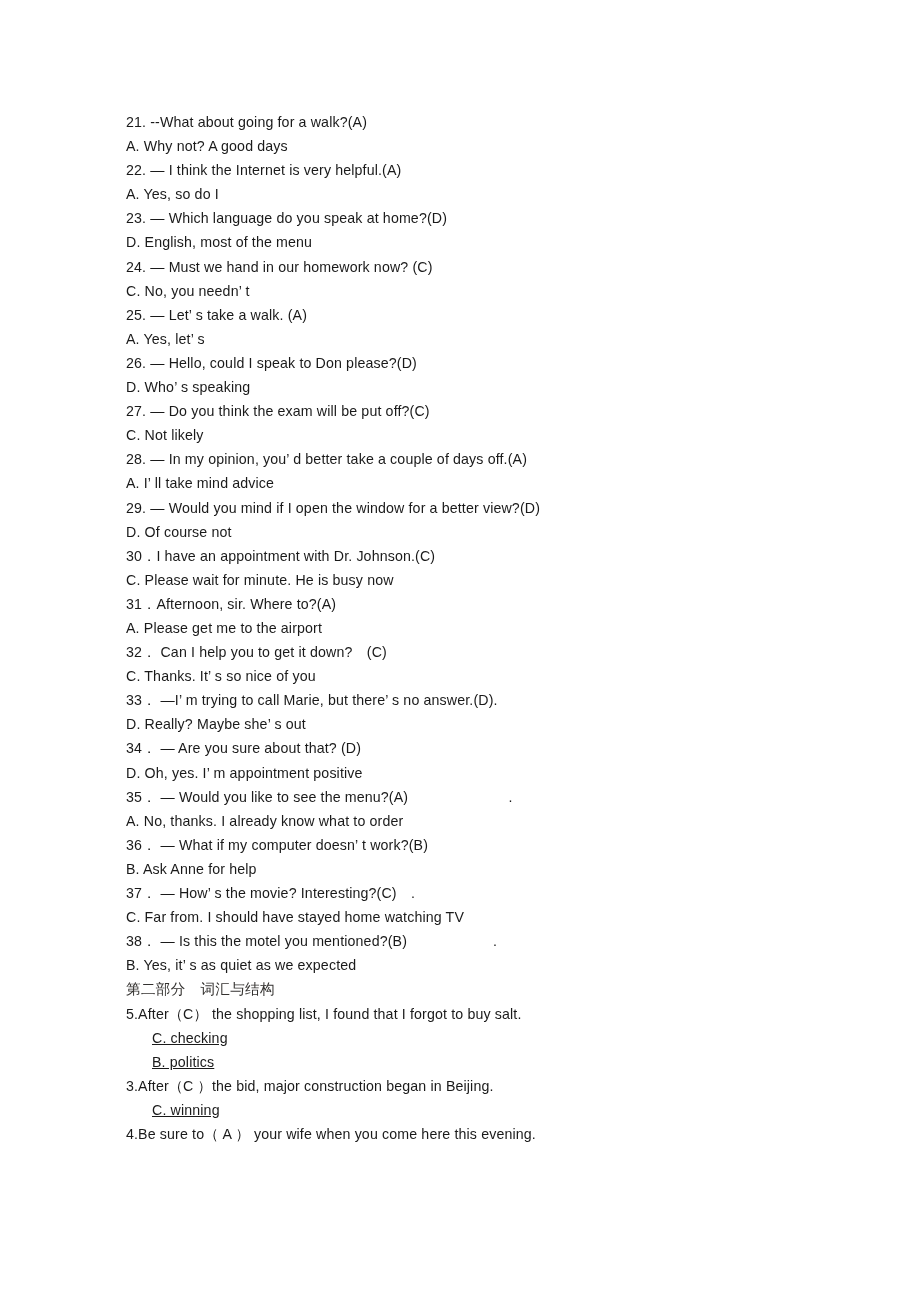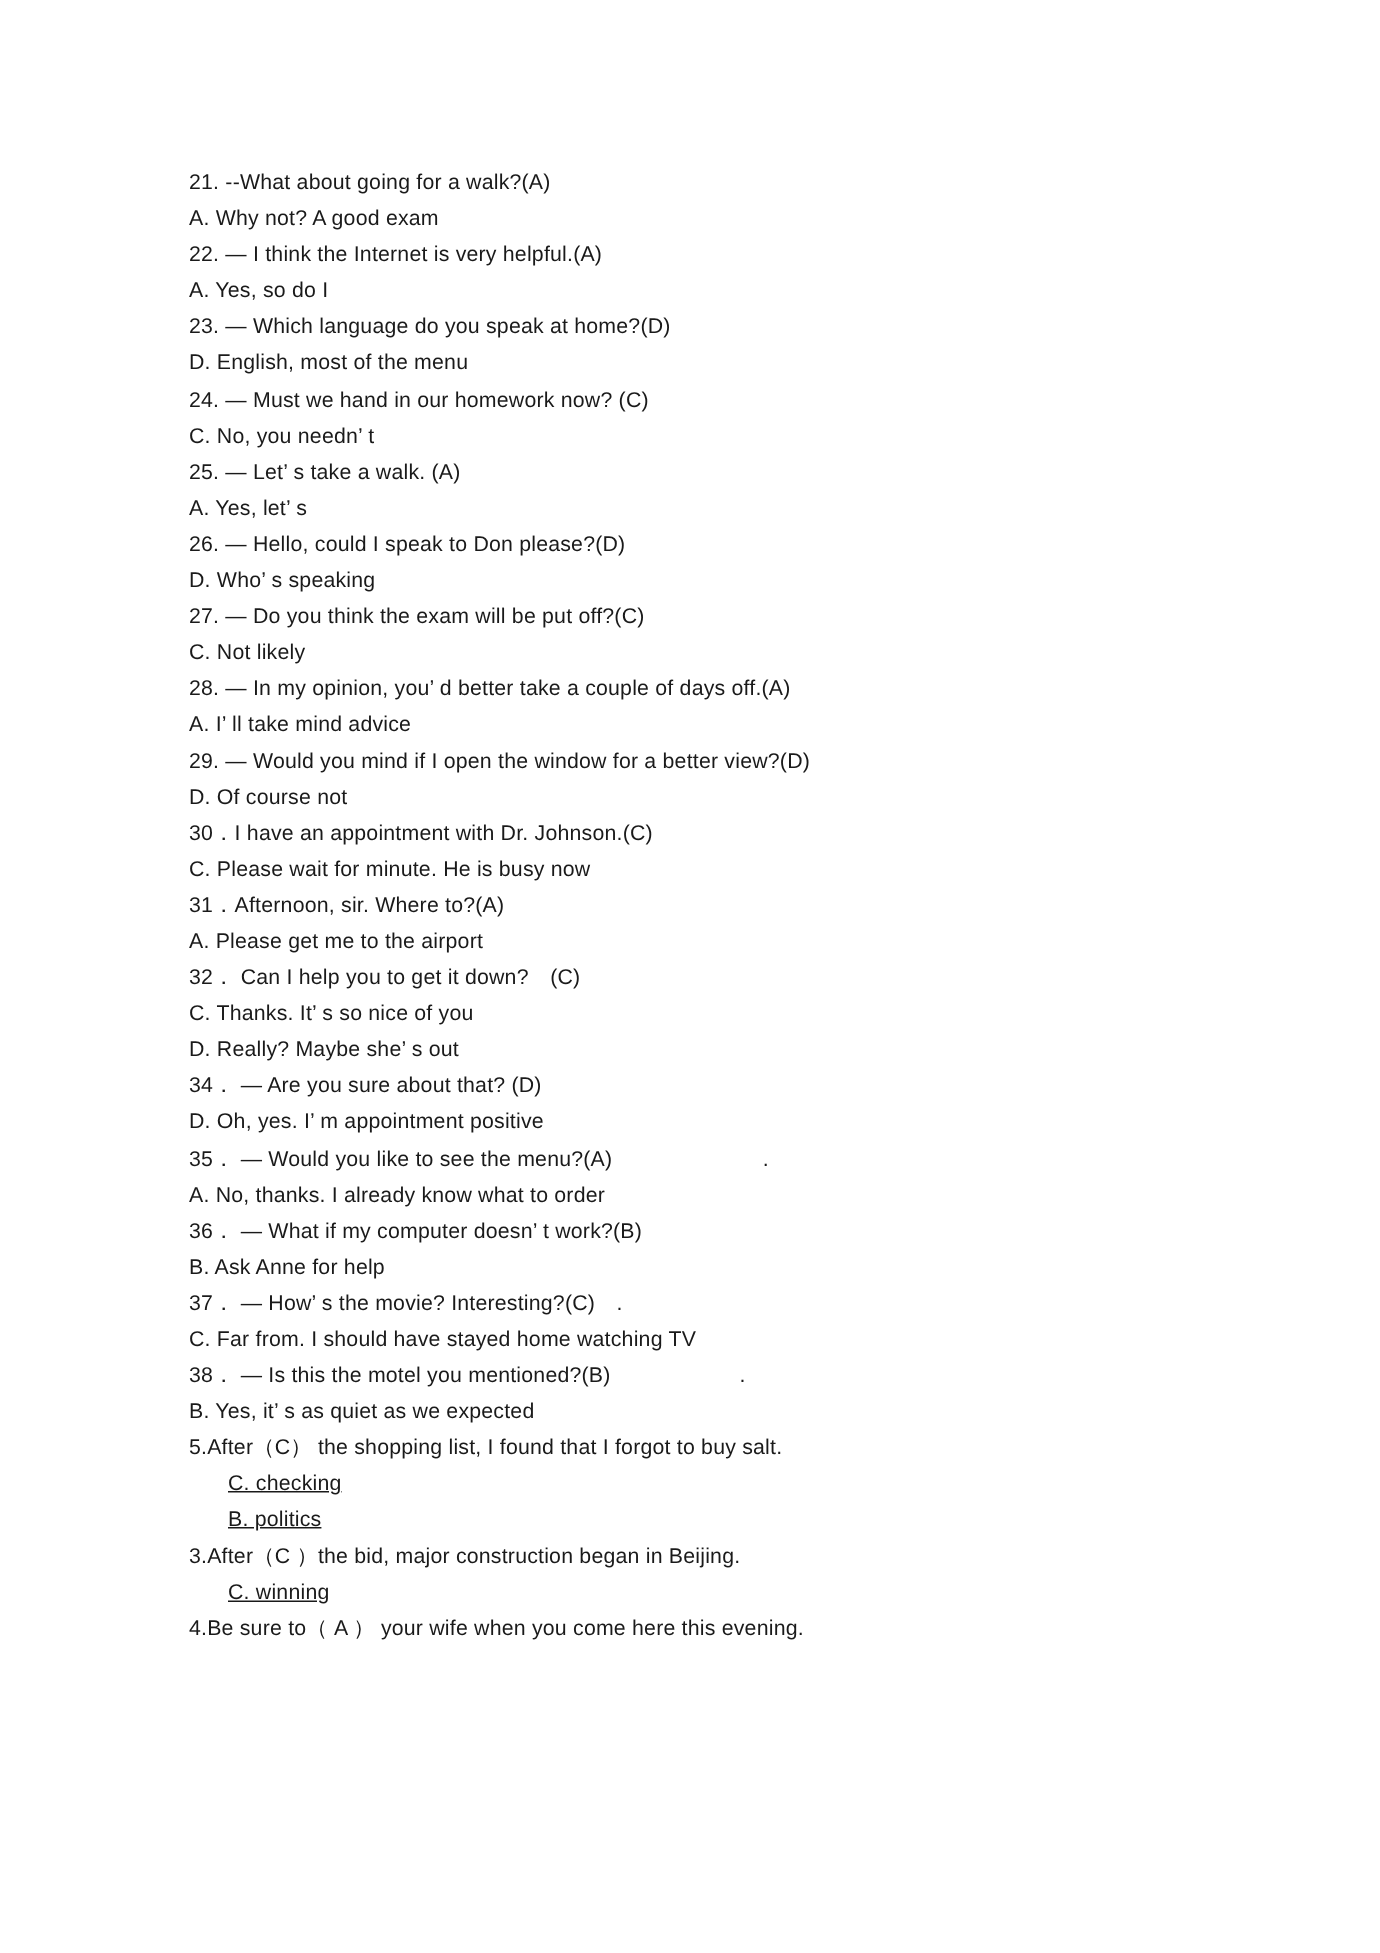--- a/index.html
+++ b/index.html
@@ -53,21 +53,21 @@
     display: inline-block;
   }
 </style>
 </head>
 <body>
 
 <div class="page">
   <div class="content" id="lines-host">
 
   <div class="line"><span>21. --What about going for a walk?(A)</span></div>
-      <div class="line"><span>A. Why not? A good exam</span></div>
+      <div class="line"><span>A. Why not? A good days</span></div>
       <div class="line"><span>22. — I think the Internet is very helpful.(A)</span></div>
       <div class="line"><span>A. Yes, so do I</span></div>
       <div class="line"><span>23. — Which language do you speak at home?(D)</span></div>
       <div class="line"><span>D. English, most of the menu</span></div>
       <div class="line"><span>24. — Must we hand in our homework now? (C)</span></div>
       <div class="line"><span>C. No, you needn’ t</span></div>
       <div class="line"><span>25. — Let’ s take a walk. (A)</span></div>
       <div class="line"><span>A. Yes, let’ s</span></div>
       <div class="line"><span>26. — Hello, could I speak to Don please?(D)</span></div>
       <div class="line"><span>D. Who’ s speaking</span></div>
@@ -76,31 +76,33 @@
       <div class="line"><span>28. — In my opinion, you’ d better take a couple of days off.(A)</span></div>
       <div class="line"><span>A. I’ ll take mind advice</span></div>
       <div class="line"><span>29. — Would you mind if I open the window for a better view?(D)</span></div>
       <div class="line"><span>D. Of course not</span></div>
       <div class="line"><span>30．I have an appointment with Dr. Johnson.(C)</span></div>
       <div class="line"><span>C. Please wait for minute. He is busy now</span></div>
       <div class="line"><span>31．Afternoon, sir. Where to?(A)</span></div>
       <div class="line"><span>A. Please get me to the airport</span></div>
       <div class="line"><span>32． Can I help you to get it down?　(C)</span></div>
       <div class="line"><span>C. Thanks. It’ s so nice of you</span></div>
+      <div class="line"><span>33． —I’ m trying to call Marie, but there’ s no answer.(D).</span></div>
       <div class="line"><span>D. Really? Maybe she’ s out</span></div>
       <div class="line"><span>34． — Are you sure about that? (D)</span></div>
       <div class="line"><span>D. Oh, yes. I’ m appointment positive</span></div>
       <div class="line"><span>35． — Would you like to see the menu?(A)</span><span class="tail-dot">　　　　　　　.</span></div>
       <div class="line"><span>A. No, thanks. I already know what to order</span></div>
       <div class="line"><span>36． — What if my computer doesn’ t work?(B)</span></div>
       <div class="line"><span>B. Ask Anne for help</span></div>
       <div class="line"><span>37． — How’ s the movie? Interesting?(C)</span><span class="tail-dot">　.</span></div>
       <div class="line"><span>C. Far from. I should have stayed home watching TV</span></div>
       <div class="line"><span>38． — Is this the motel you mentioned?(B)</span><span class="tail-dot">　　　　　　.</span></div>
       <div class="line"><span>B. Yes, it’ s as quiet as we expected</span></div>
+      <div class="line cn-heading"><span>第二部分　词汇与结构</span></div>
       <div class="line"><span>5.After（C） the shopping list, I found that I forgot to buy salt.</span></div>
       <div class="line indent"><span>C. checking</span></div>
       <div class="line indent"><span>B. politics</span></div>
       <div class="line"><span>3.After（C ）the bid, major construction began in Beijing.</span></div>
       <div class="line indent"><span>C. winning</span></div>
       <div class="line"><span>4.Be sure to（ A ） your wife when you come here this evening.</span></div>
     </div>
 </div>
 
 </body></html>

